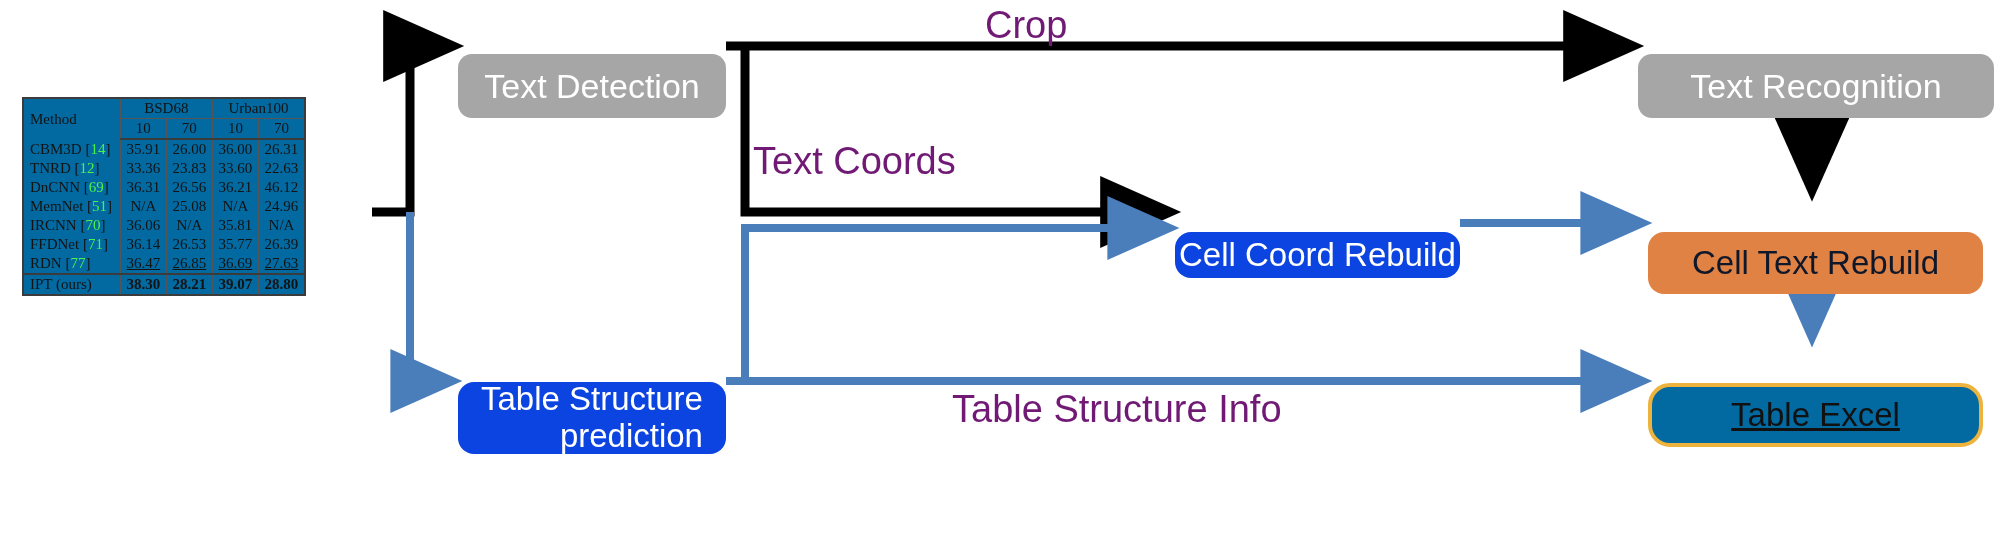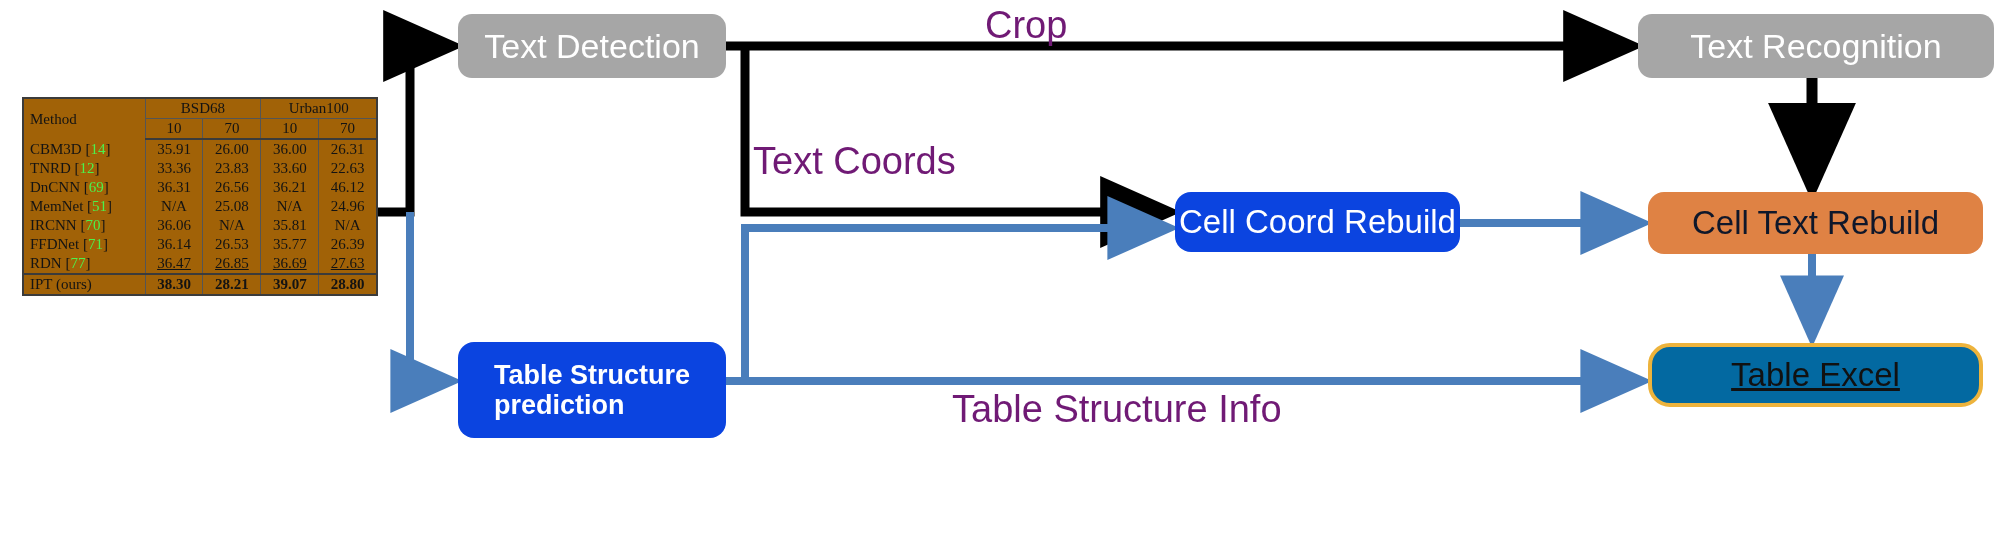--- a/index.html
+++ b/index.html
@@ -3,53 +3,54 @@
 <meta charset="utf-8">
 <style>
   html,body{margin:0;padding:0;background:#ffffff;}
   body{font-family:"Liberation Sans","DejaVu Sans",sans-serif;}
   #stage{position:relative;width:2002px;height:552px;background:#ffffff;overflow:hidden;}
 
   
   .node{
     position:absolute;
     display:flex;align-items:center;justify-content:center;
-    text-align:left;
+    text-align:right;
     box-sizing:border-box;
     line-height:1.12;
     white-space:pre-line;
+    margin-top:40px;
   }
   .node.gray{background:#a6a6a6;color:#ffffff;border-radius:14px;}
   .node.blue{background:#0b44e0;color:#ffffff;border-radius:16px;}
   .node.orange{background:#df8244;color:#0f172a;border-radius:16px;}
   .node.outline{background:#0369a1;color:#111111;border:4px solid #edb33c;border-radius:22px;text-decoration:underline;}
 
   #node-text-detection{left:458px;top:14px;width:268px;height:64px;font-size:34px;}
   #node-text-recognition{left:1638px;top:14px;width:356px;height:64px;font-size:34px;}
-  #node-cell-coord-rebuild{left:1175px;top:192px;width:285px;height:60px;font-size:33px;}
+  #node-cell-coord-rebuild{left:1175px;top:192px;width:285px;height:46px;font-size:33px;}
   #node-cell-text-rebuild{left:1648px;top:192px;width:335px;height:62px;font-size:33px;}
-  #node-table-structure-prediction{left:458px;top:342px;width:268px;height:96px;font-size:27px;font-weight:bold;}
+  #node-table-structure-prediction{left:458px;top:342px;width:268px;height:72px;font-size:33px;}
   #node-table-excel{left:1648px;top:343px;width:335px;height:64px;font-size:33px;}
 
   
   .edge-label{
     position:absolute;color:#701a75;font-size:38px;white-space:nowrap;
   }
   #label-crop{left:985px;top:4px;}
   #label-text-coords{left:753px;top:140px;}
   #label-cell-coords{left:753px;top:237px;}
   #label-table-structure-info{left:920px;top:388px;margin-left:32px;}
 
   
   #wires{position:absolute;left:0;top:0;width:2002px;height:552px;}
 
   
   #table-figure{
-    position:absolute;left:22px;top:97px;width:356px;
-    background:#a16207;
+    position:absolute;left:22px;top:97px;width:284px;
+    background:#0369a1;
     border:2px solid #3b3b3b;
     box-sizing:border-box;
     font-family:"Liberation Serif","DejaVu Serif",serif;
   }
   #table-figure table{border-collapse:collapse;width:100%;}
   #table-figure td,#table-figure th{
     font-weight:normal;font-size:15px;color:#131313;
     padding:1px 5px;text-align:center;white-space:nowrap;
   }
   #table-figure .method-cell{text-align:left;padding-left:6px;}

